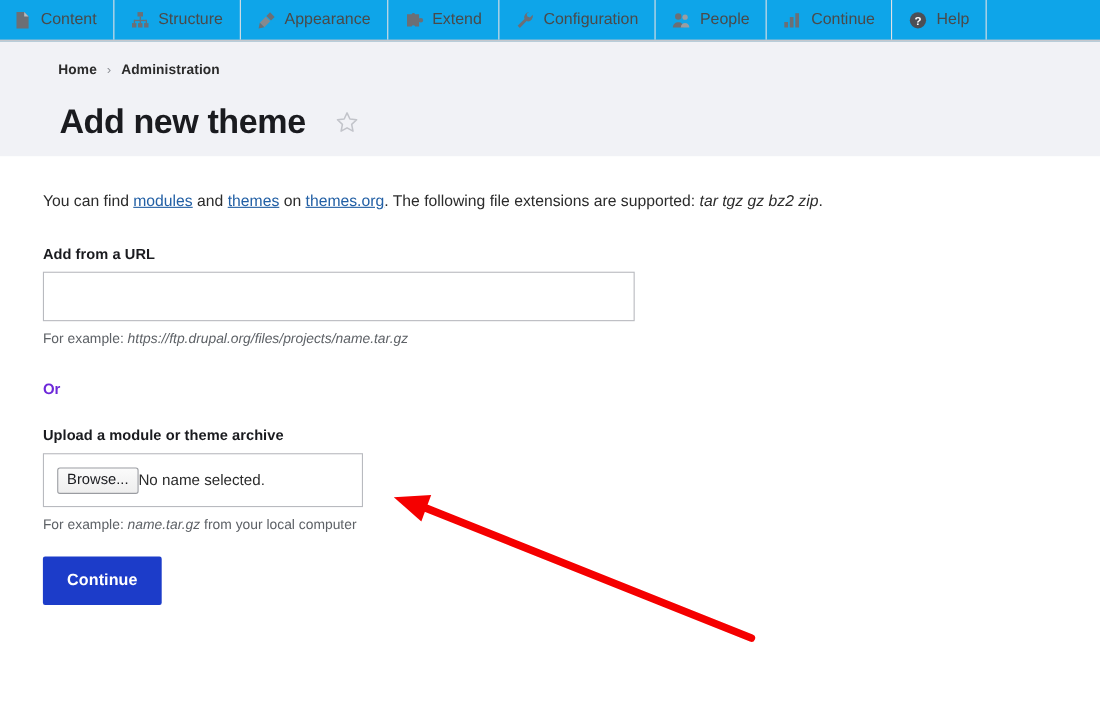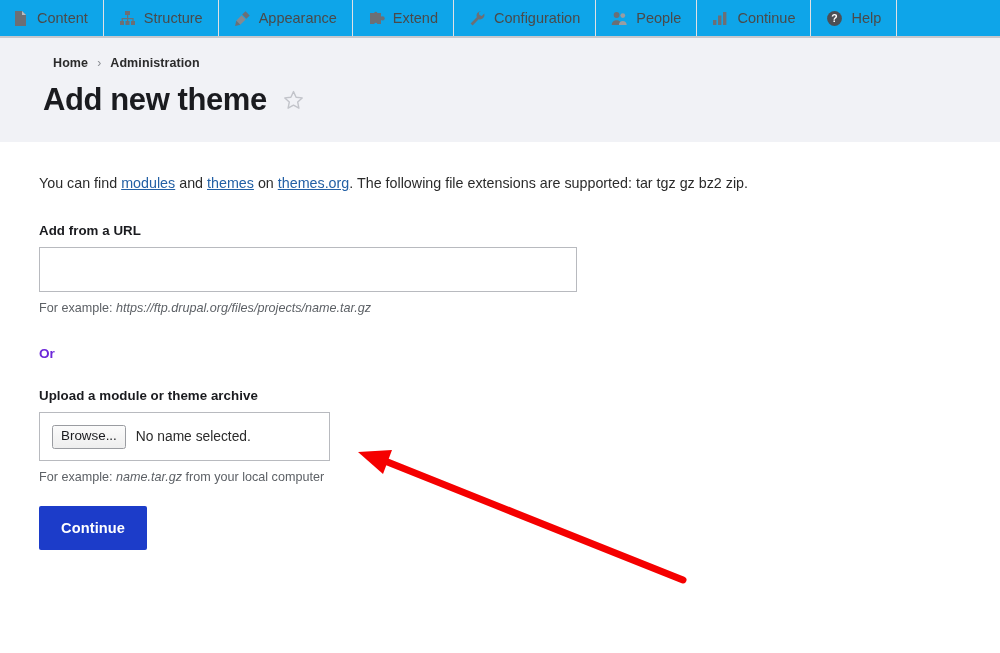--- a/index.html
+++ b/index.html
@@ -78,40 +78,40 @@
     align-items: center;
     gap: 12px;
     margin-top: 8px;
   }
   #page-title {
     font-size: 31px;
     font-weight: bold;
     letter-spacing: -0.4px;
     color: #1a1b1f;
     line-height: 1.15;
-    margin: 4px;
+    margin: 15px;
   }
   #star-icon { display: block; margin-top: 6px; }
 
   
   #main {
     padding: 31px 0 0 39px;
   }
   #intro {
     font-size: 14.3px;
     color: #2b2b2b;
     line-height: 1.45;
     margin: 0 0 29px 0;
   }
   #intro a {
     color: #2360a5;
     text-decoration: underline;
     text-align: center;
   }
-  #intro .ext { }
+  #intro .ext { font-style: italic; }
 
   .field-label {
     font-size: 13.3px;
     font-weight: bold;
     color: #1a1b1f;
     margin-bottom: 9px;
     letter-spacing: .05px;
   }
   .url-input {
     width: 538px;
@@ -143,21 +143,20 @@
 
   #file-box {
     width: 291px;
     height: 49px;
     box-sizing: border-box;
     border: 1px solid #b8babf;
     background: #ffffff;
     display: flex;
     align-items: center;
     padding-left: 12px;
-    gap: 10px;
   }
   #browse-btn {
     font-family: "Liberation Sans", sans-serif;
     font-size: 13.4px;
     color: #1a1b1f;
     background: linear-gradient(#fbfbfb, #eeeeee);
     border: 1px solid #9a9ca1;
     border-radius: 2.5px;
     padding: 3px 8px 4px 8px;
     cursor: pointer;

